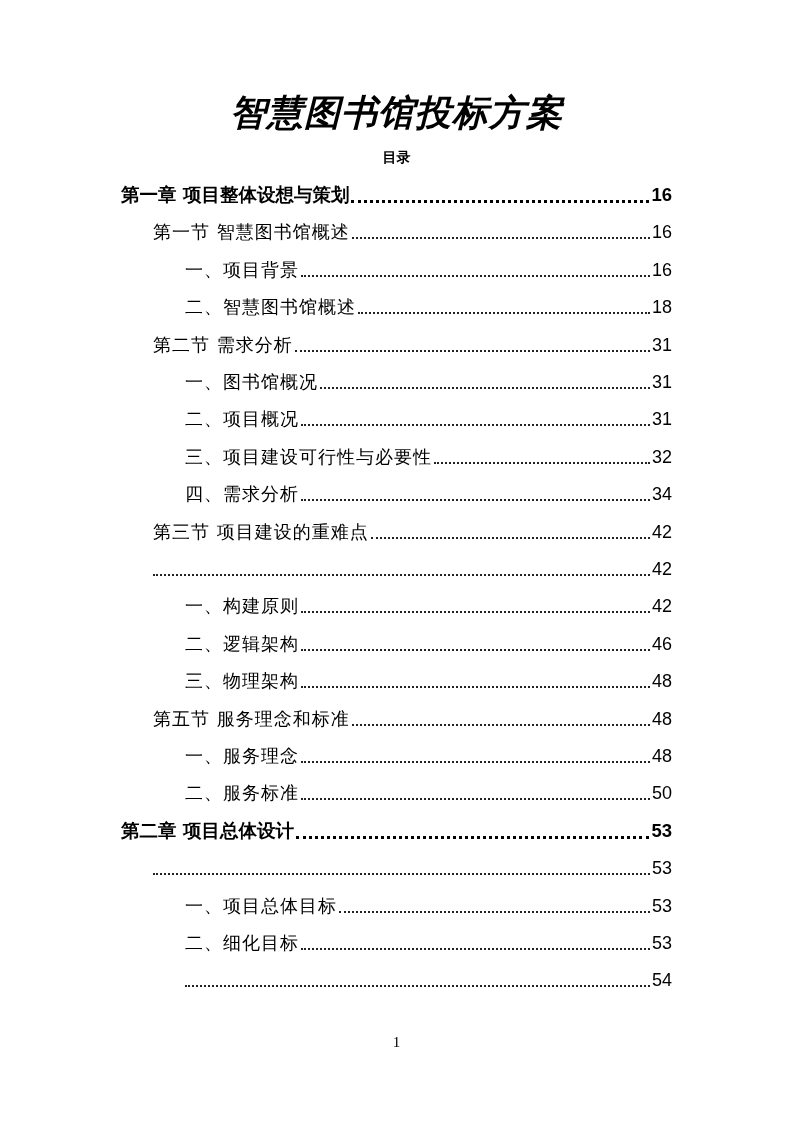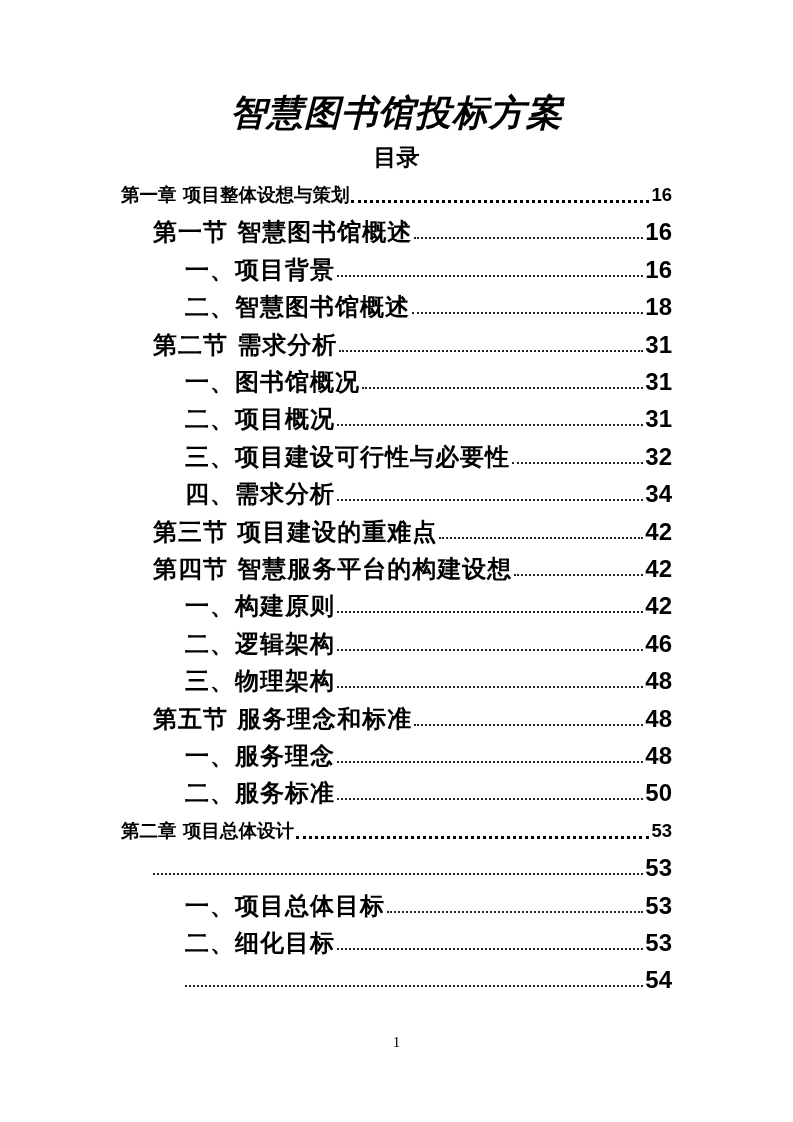--- a/index.html
+++ b/index.html
@@ -9,26 +9,26 @@
       color: #000;
     }
     .title {
       position: absolute; left: 0; width: 793px; top: 88px;
       text-align: center; font-size: 36px; font-weight: bold;
       font-family: "DejaVu Serif", "Liberation Serif", serif;
       letter-spacing: 1px; line-height: 48px; font-style: italic;
     }
     .subtitle {
       position: absolute; left: 0; width: 793px; top: 144px;
-      text-align: center; font-size: 23px; font-weight: bold; line-height: 26px;
+      text-align: center; font-size: 14px; font-weight: bold; line-height: 26px;
     }
     .toc { position: absolute; left: 0; top: 175px; width: 793px; }
     .toc-row {
       position: absolute; height: 32px; display: flex; align-items: flex-end;
-      font-size: 24px; line-height: 24px; right: 121px; font-weight: bold;
+      font-size: 18px; line-height: 24px; right: 121px;
     }
     .toc-row.level-0 { left: 121px; font-weight: bold; font-size: 18.5px; }
     .toc-row.level-1 { left: 153px; letter-spacing: 1px; }
     .toc-row.level-2 { left: 185px; letter-spacing: 1px; }
     .toc-row .label { white-space: nowrap; padding-right: 2px; text-align: right; }
     .toc-row .leader {
       flex: 1; height: 24px; overflow: hidden; white-space: nowrap;
       position: relative;
     }
     .toc-row .leader::after {
@@ -97,21 +97,20 @@
       <span class="label">四、需求分析</span>
       <span class="leader"></span>
       <span class="page">34</span>
     </div>
   <div class="toc-row level-1" style="top:336.6px">
       <span class="label">第三节  项目建设的重难点</span>
       <span class="leader"></span>
       <span class="page">42</span>
     </div>
   <div class="toc-row level-1" style="top:374px">
-      <span class="label">第四节  智慧服务平台的构建设想</span>
       <span class="leader"></span>
       <span class="page">42</span>
     </div>
   <div class="toc-row level-2" style="top:411.4px">
       <span class="label">一、构建原则</span>
       <span class="leader"></span>
       <span class="page">42</span>
     </div>
   <div class="toc-row level-2" style="top:448.8px">
       <span class="label">二、逻辑架构</span>

